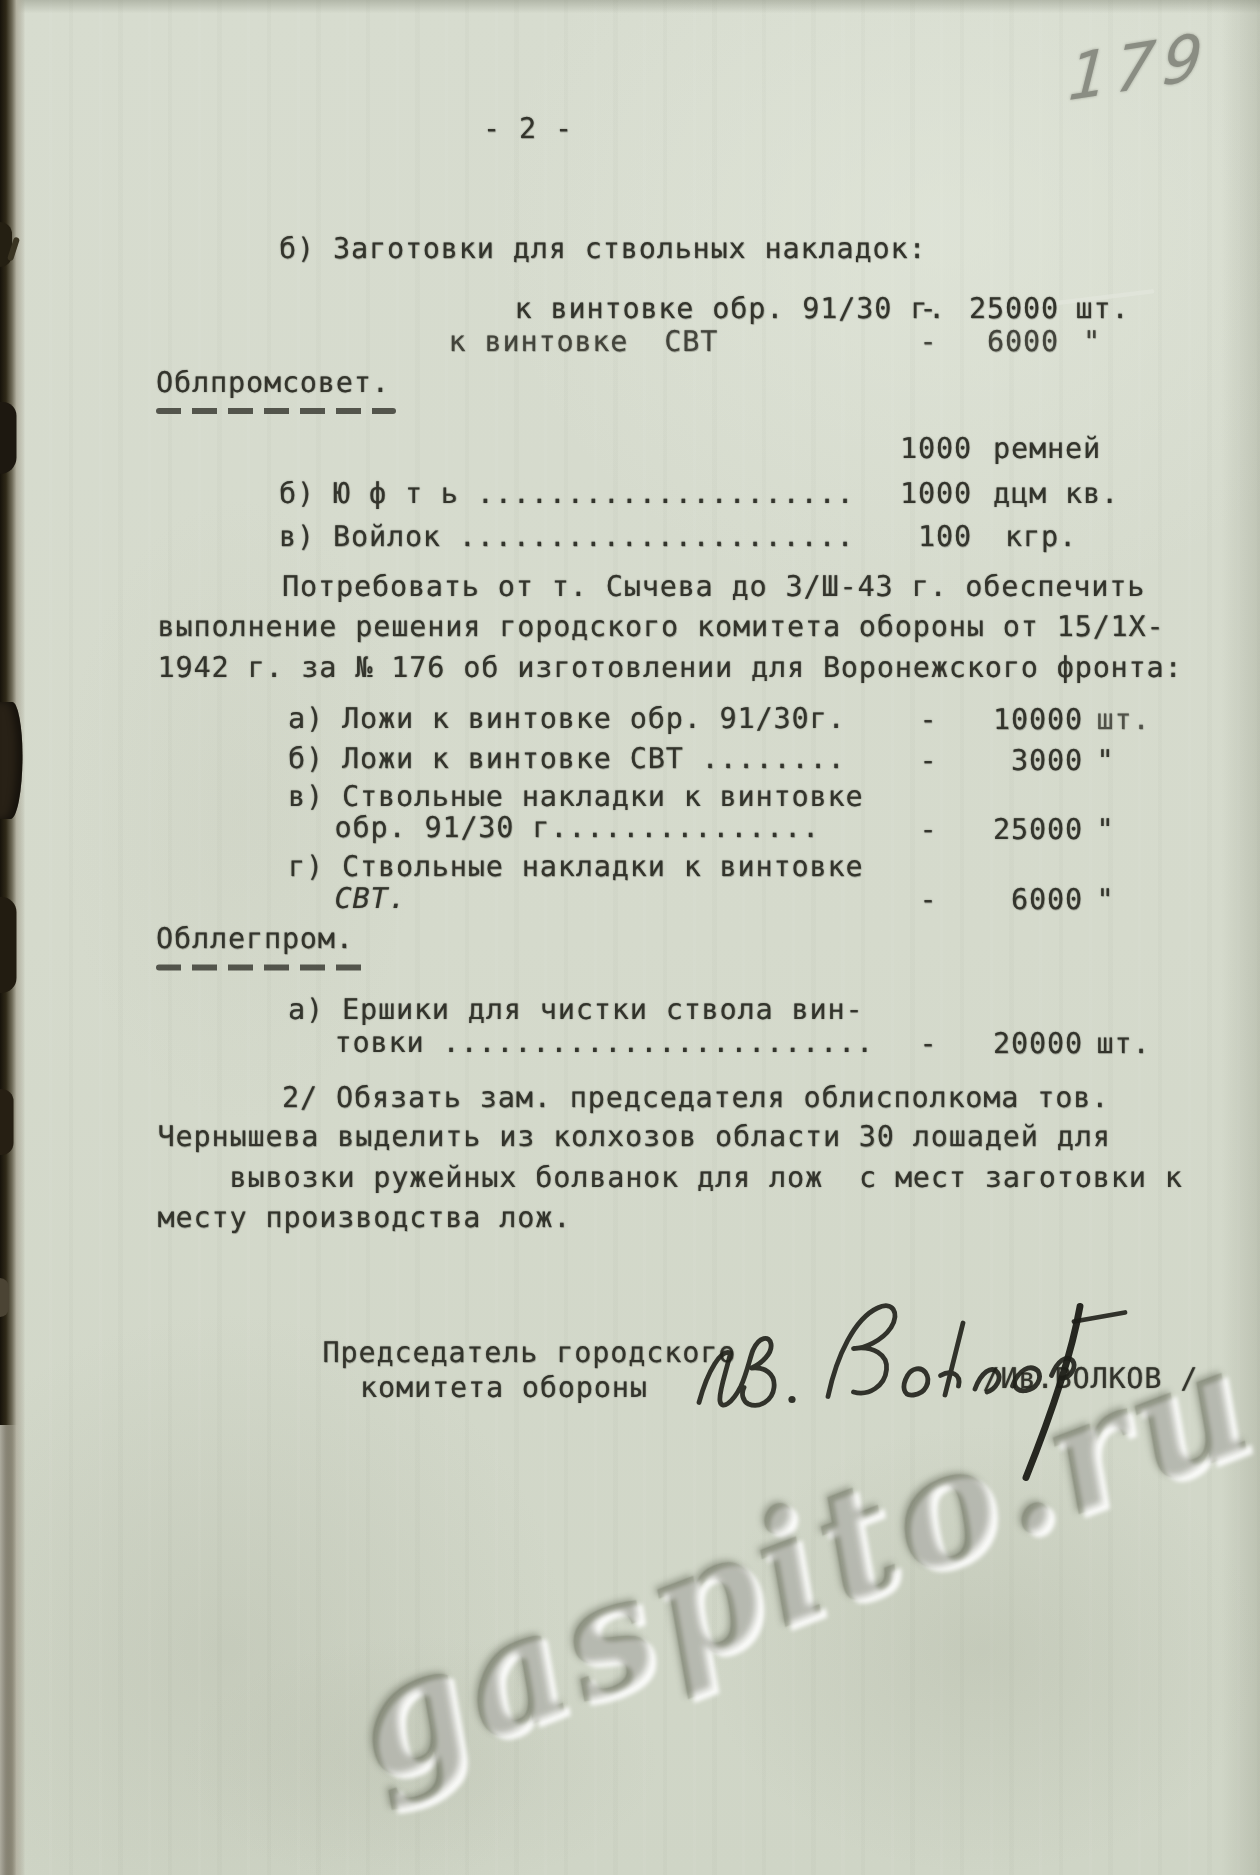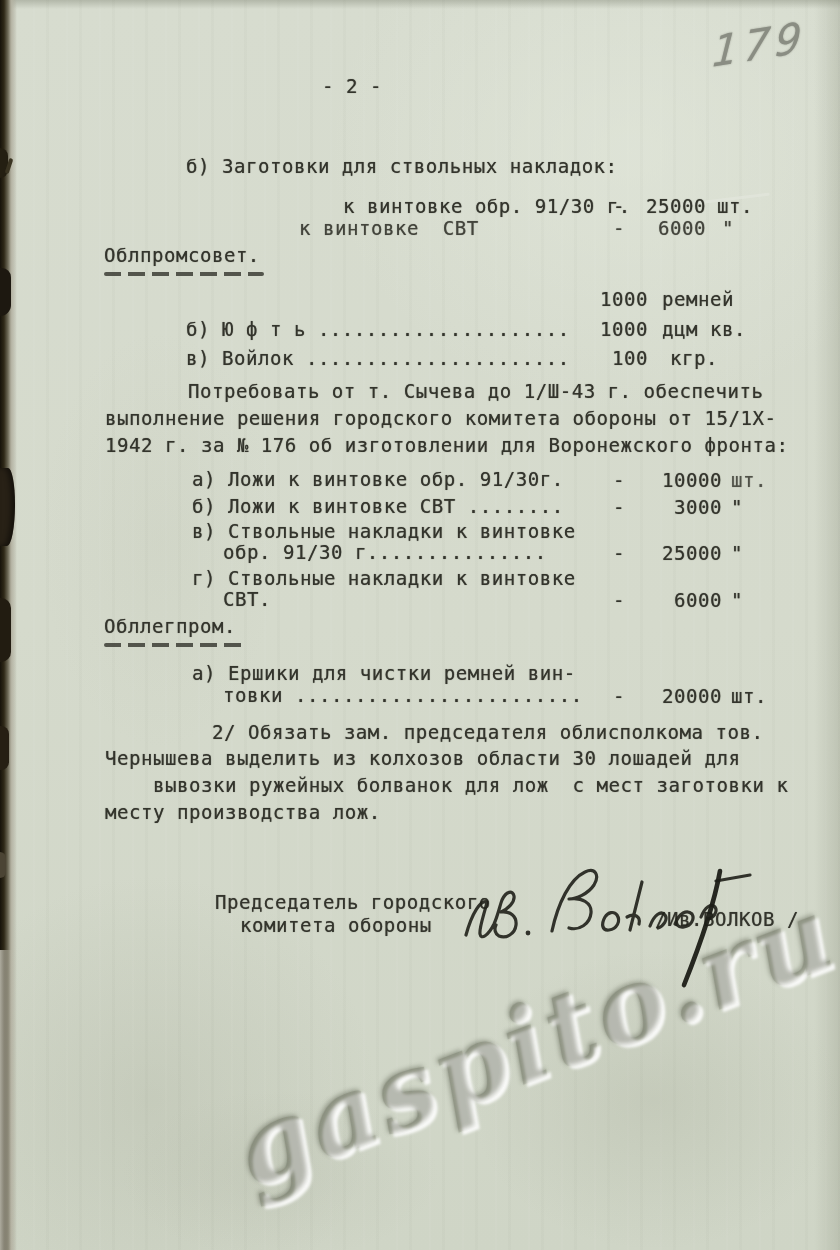--- a/index.html
+++ b/index.html
@@ -101,55 +101,55 @@
   <div class="dashline" style="left:104px;top:272px;width:160px;"></div>
   <div class="t val" style="left:558px;top:290px;width:90px;">1000</div>
   <div class="t" style="left:662px;top:290px;">ремней</div>
   <div class="t" style="left:186px;top:320px;">б) Ю ф т ь .....................</div>
   <div class="t val" style="left:558px;top:320px;width:90px;">1000</div>
   <div class="t" style="left:662px;top:320px;">дцм кв.</div>
   <div class="t" style="left:186px;top:349px;">в) Войлок ......................</div>
   <div class="t val" style="left:558px;top:349px;width:90px;">100</div>
   <div class="t" style="left:670px;top:349px;">кгр.</div>
 
-  <div class="t" style="left:188px;top:382px;">Потребовать от т. Сычева до 1/Ш-43 г. обеспечить</div>
+  <div class="t" style="left:188px;top:382px;">Потребовать от т. Сычева до 3/Ш-43 г. обеспечить</div>
   <div class="t" style="left:105px;top:409px;">выполнение решения городского комитета обороны от 15/1Х-</div>
   <div class="t" style="left:105px;top:436px;">1942 г. за № 176 об изготовлении для Воронежского фронта:</div>
 
   <div class="t" style="left:192px;top:470px;">а) Ложи к винтовке обр. 91/30г.</div>
   <div class="t" style="left:613px;top:471px;">-</div>
   <div class="t val" style="left:632px;top:471px;width:90px;">10000</div>
   <div class="t f8" style="left:731px;top:471px;">шт.</div>
 
   <div class="t" style="left:192px;top:497px;">б) Ложи к винтовке СВТ ........</div>
   <div class="t" style="left:613px;top:498px;">-</div>
   <div class="t val" style="left:632px;top:498px;width:90px;">3000</div>
   <div class="t" style="left:731px;top:498px;">"</div>
 
   <div class="t" style="left:192px;top:522px;">в) Ствольные накладки к винтовке</div>
   <div class="t" style="left:223px;top:543px;">обр. 91/30 г...............</div>
   <div class="t" style="left:613px;top:544px;">-</div>
   <div class="t val" style="left:632px;top:544px;width:90px;">25000</div>
   <div class="t" style="left:731px;top:544px;">"</div>
 
   <div class="t" style="left:192px;top:569px;">г) Ствольные накладки к винтовке</div>
-  <div class="t" style="left:223px;top:590px;">СВТ.</div>
+  <div class="t" style="left:223px;top:590px;font-style:italic;">СВТ.</div>
   <div class="t" style="left:613px;top:591px;">-</div>
   <div class="t val" style="left:632px;top:591px;width:90px;">6000</div>
   <div class="t" style="left:731px;top:591px;">"</div>
 
   <div class="t" style="left:104px;top:617px;">Обллегпром.</div>
   <div class="dashline" style="left:104px;top:643px;width:140px;"></div>
-  <div class="t" style="left:192px;top:664px;">а) Ершики для чистки ремней вин-</div>
+  <div class="t" style="left:192px;top:664px;">а) Ершики для чистки ствола вин-</div>
   <div class="t" style="left:223px;top:686px;">товки ........................</div>
   <div class="t" style="left:613px;top:687px;">-</div>
   <div class="t val" style="left:632px;top:687px;width:90px;">20000</div>
   <div class="t" style="left:731px;top:687px;">шт.</div>
 
-  <div class="t" style="left:188px;top:723px;margin-left:24px;">2/ Обязать зам. председателя облисполкома тов.</div>
+  <div class="t" style="left:188px;top:723px;">2/ Обязать зам. председателя облисполкома тов.</div>
   <div class="t" style="left:105px;top:749px;">Чернышева выделить из колхозов области 30 лошадей для</div>
   <div class="t" style="left:105px;top:776px;margin-left:48px;">вывозки ружейных болванок для лож  с мест заготовки к</div>
   <div class="t" style="left:105px;top:803px;">месту производства лож.</div>
 
   <div class="t" style="left:215px;top:893px;">Председатель городского</div>
   <div class="t" style="left:240px;top:916px;">комитета обороны</div>
   <div class="t" style="left:655px;top:910px;">/Ив.ВОЛКОВ /</div>
 
   <svg class="sig-svg" width="330" height="170" viewBox="0 0 330 170">
     <g fill="none" stroke="#20211a" stroke-width="3.2" stroke-linecap="round" stroke-linejoin="round" opacity="0.9">

